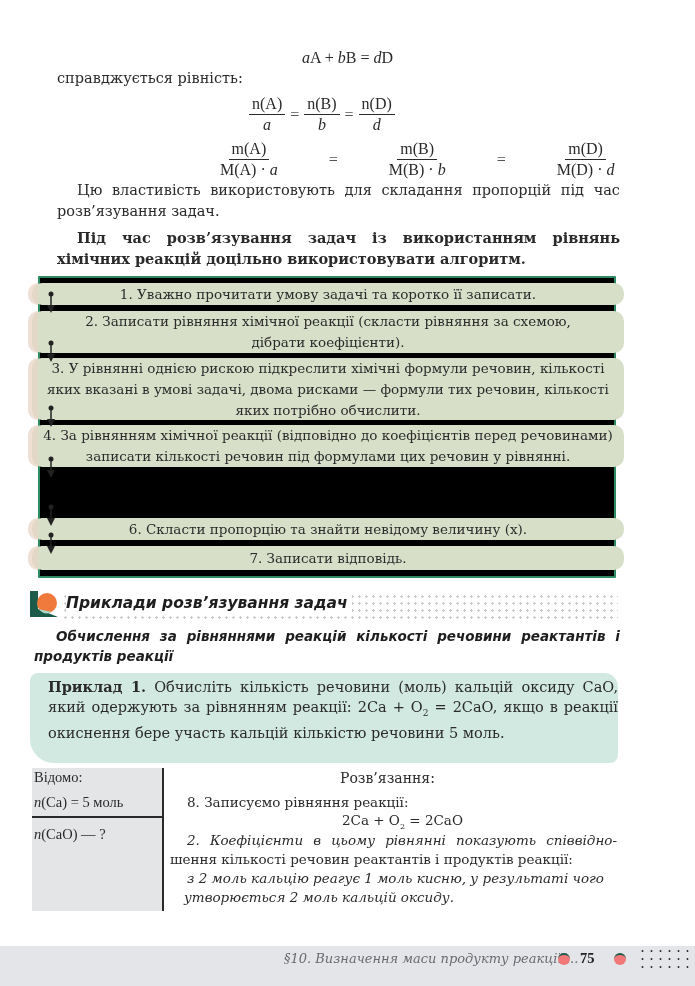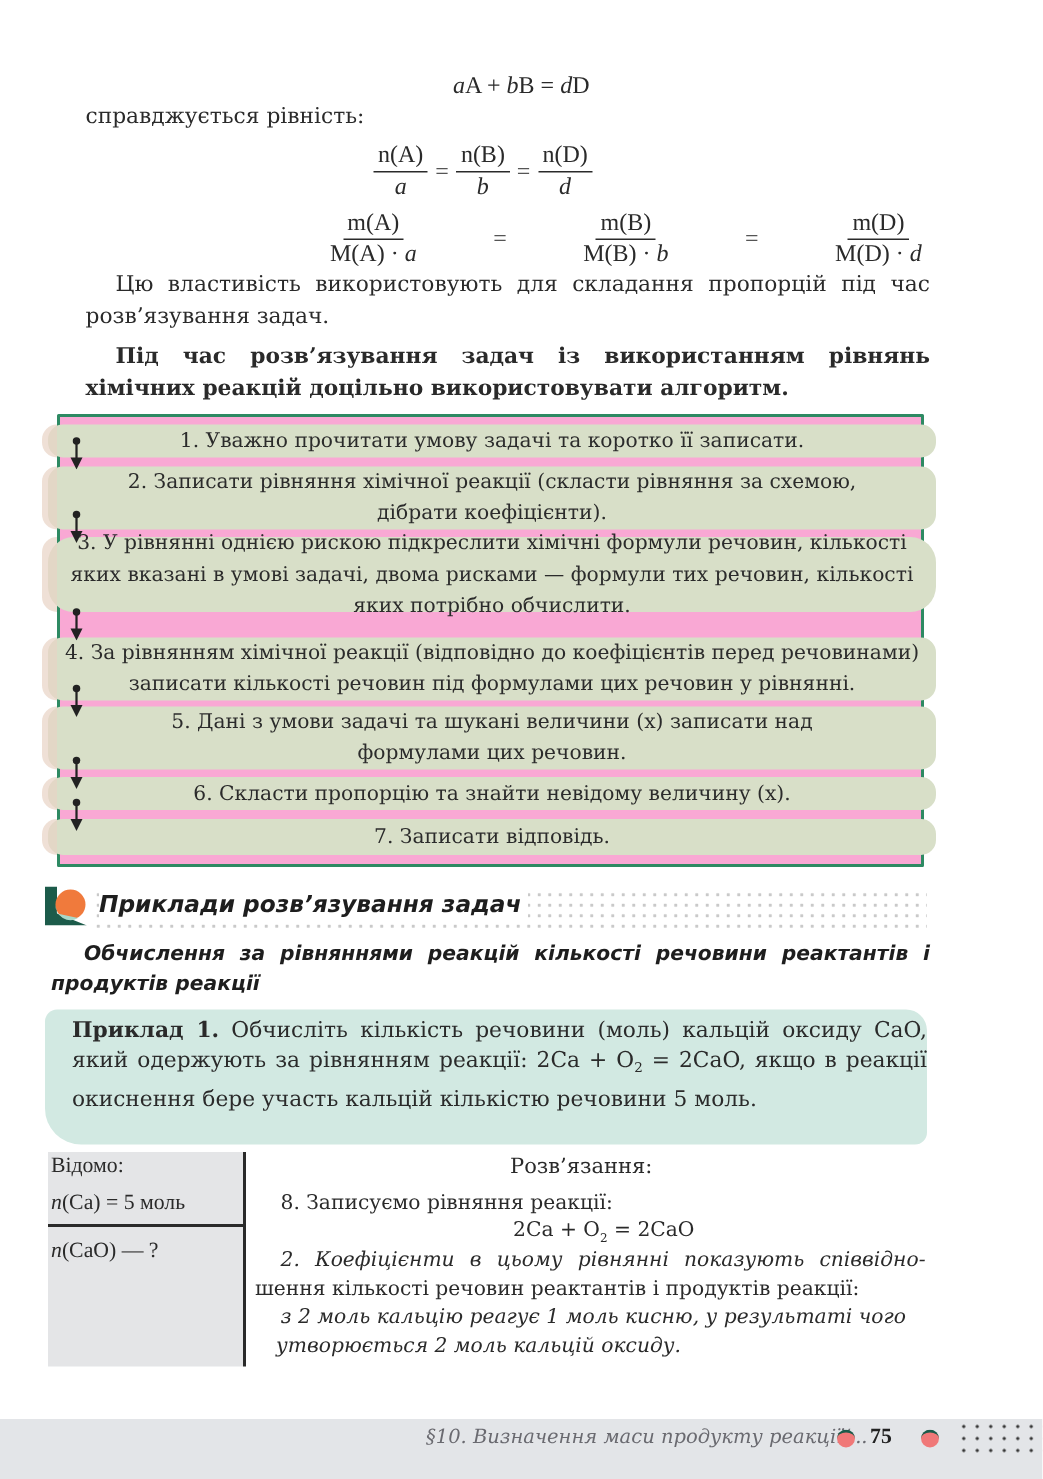--- a/index.html
+++ b/index.html
@@ -18,21 +18,21 @@
   .frac .den { padding: 1px 3px 0; line-height: 18px; }
   .frac .den i, .frac .num i { font-style: italic; }
   .eqs { margin: 0 2px; color: #555; }
 
   .para { position: absolute; left: 57px; width: 560px; font-size: 14.5px; line-height: 21px; text-align: justify; }
   .bold { font-weight: bold; }
 
   
   .algo {
     position: absolute; left: 38px; top: 276px; width: 574px; height: 298px;
-    border: 2px solid #2e8a63; border-radius: 1px; background: #f9a8d4;
+    border: 2px solid #2e8a63; border-radius: 1px; background: #000000;
   }
   .step {
     position: absolute; left: -8px; right: -10px;
     background: #d8dfc8; border-radius: 10px;
     font-size: 13.5px; line-height: 21px; text-align: center; color: #2b2b2b;
     display: flex; align-items: center; justify-content: center; padding: 0 14px; box-sizing: border-box;
   }
   .step::before {
     content: ""; position: absolute; left: -4px; top: 0; bottom: 0; width: 10px; border-radius: 10px 0 0 10px; background: #e8d3c4; opacity: .7;
   }
@@ -139,28 +139,25 @@
 <div class="para" style="top:180px; text-indent:20px; left:57px; width:563px;">Цю властивість використовують для складання пропорцій під час розв’язування задач.</div>
 <div class="para bold" style="top:227px; text-indent:20px; left:57px; width:563px;">Під час розв’язування задач із використанням рівнянь хімічних реакцій доцільно використовувати алгоритм.</div>
 
 <div class="algo">
   <div class="step" style="top:5px; height:22px;">
       <span>1. Уважно прочитати умову задачі та коротко її записати.</span>
     </div>
   <div class="step" style="top:33px; height:42px; padding:0 40px;">
       <span>2. Записати рівняння хімічної реакції (скласти рівняння за схемою, дібрати коефіцієнти).</span>
     </div>
-  <div class="step" style="top:80px; height:50px; padding:0 8px;border-radius:17px;">
+  <div class="step" style="top:80px; height:62px; padding:0 8px;">
       <span>3. У рівнянні однією рискою підкреслити хімічні формули речовин, кількості яких вказані в умові задачі, двома рисками — формули тих речовин, кількості яких потрібно обчислити.</span>
     </div>
   <div class="step" style="top:147px; height:42px; padding:0 6px;">
       <span>4. За рівнянням хімічної реакції (відповідно до коефіцієнтів перед речовинами) записати кількості речовин під формулами цих речовин у рівнянні.</span>
-    </div>
-  <div class="step" style="top:193px; height:42px; padding:0 40px;">
-      <span>5. Дані з умови задачі та шукані величини (x) записати над формулами цих речовин.</span>
     </div>
   <div class="step" style="top:240px; height:22px;">
       <span>6. Скласти пропорцію та знайти невідому величину (x).</span>
     </div>
   <div class="step" style="top:268px; height:24px;">
       <span>7. Записати відповідь.</span>
     </div>
 
   <svg class="arrow" style="top:13px;" viewBox="0 0 10 22">
       <circle cx="5" cy="3" r="2.5" fill="#222"></circle>

